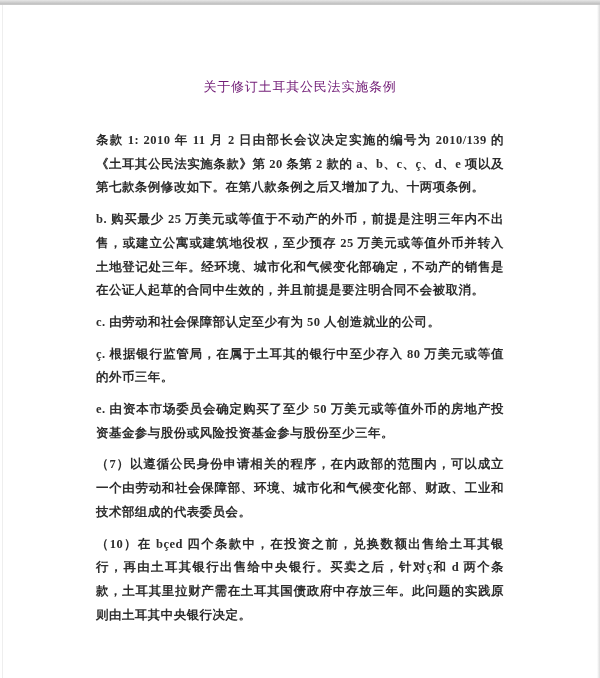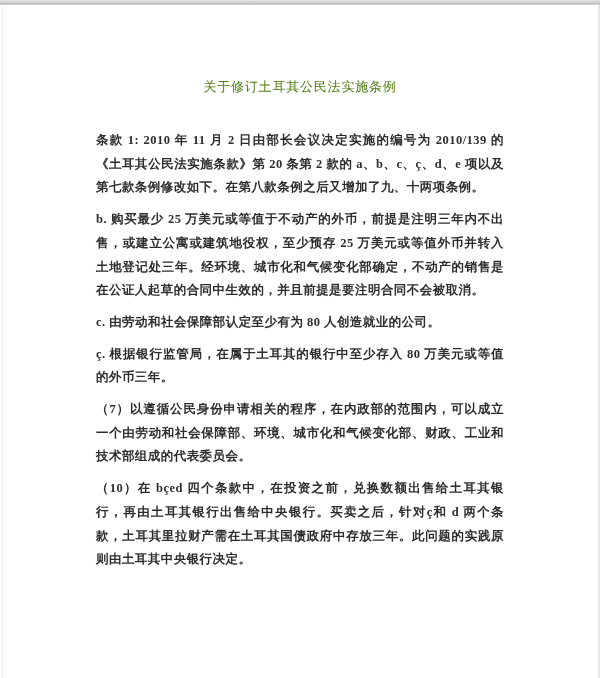--- a/index.html
+++ b/index.html
@@ -39,21 +39,21 @@
     left: 88px;
     top: 78px;
     width: 424px;
   }
   .doc-title {
     margin: 0 0 33px 0;
     text-align: center;
     font-size: 13px;
     font-weight: 500;
     letter-spacing: 0.8px;
-    color: #4d7c0f;
+    color: #701a75;
   }
   .doc p {
     margin: 8px;
     font-size: 12.5px;
     line-height: 23.7px;
     letter-spacing: 0.45px;
     text-align: justify;
     color: #2d2d2d;
     font-weight: 600;
     word-break: break-all;
@@ -63,18 +63,19 @@
 <body>
 
 <div class="page-top-edge"></div>
 <div class="page-left-edge"></div>
 <div class="page-right-edge"></div>
 
 <div class="doc">
   <h1 class="doc-title">关于修订土耳其公民法实施条例</h1>
   <p>条款 1: 2010 年 11 月 2 日由部长会议决定实施的编号为 2010/139 的《土耳其公民法实施条款》第 20 条第 2 款的 a、b、c、ç、d、e 项以及第七款条例修改如下。在第八款条例之后又增加了九、十两项条例。</p>
   <p>b. 购买最少 25 万美元或等值于不动产的外币，前提是注明三年内不出售，或建立公寓或建筑地役权，至少预存 25 万美元或等值外币并转入土地登记处三年。经环境、城市化和气候变化部确定，不动产的销售是在公证人起草的合同中生效的，并且前提是要注明合同不会被取消。</p>
-  <p>c. 由劳动和社会保障部认定至少有为 80 人创造就业的公司。</p>
+  <p>c. 由劳动和社会保障部认定至少有为 50 人创造就业的公司。</p>
   <p>ç. 根据银行监管局，在属于土耳其的银行中至少存入 80 万美元或等值的外币三年。</p>
+  <p>e. 由资本市场委员会确定购买了至少 50 万美元或等值外币的房地产投资基金参与股份或风险投资基金参与股份至少三年。</p>
   <p>（7）以遵循公民身份申请相关的程序，在内政部的范围内，可以成立一个由劳动和社会保障部、环境、城市化和气候变化部、财政、工业和技术部组成的代表委员会。</p>
   <p>（10）在 bçed 四个条款中，在投资之前，兑换数额出售给土耳其银行，再由土耳其银行出售给中央银行。买卖之后，针对ç和 d 两个条款，土耳其里拉财产需在土耳其国债政府中存放三年。此问题的实践原则由土耳其中央银行决定。</p>
 
 </div>
 
 </body></html>

